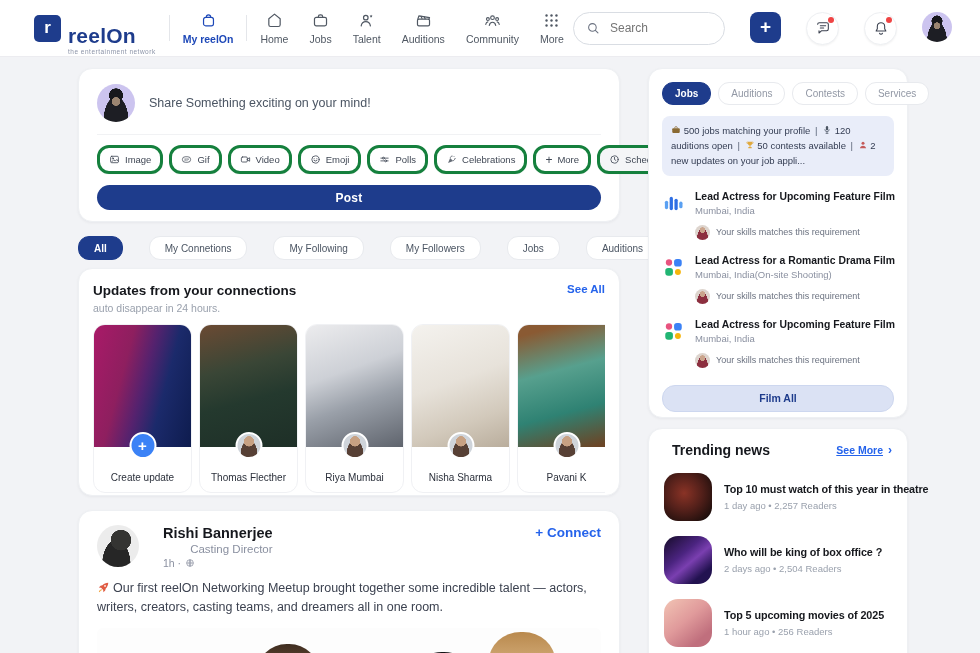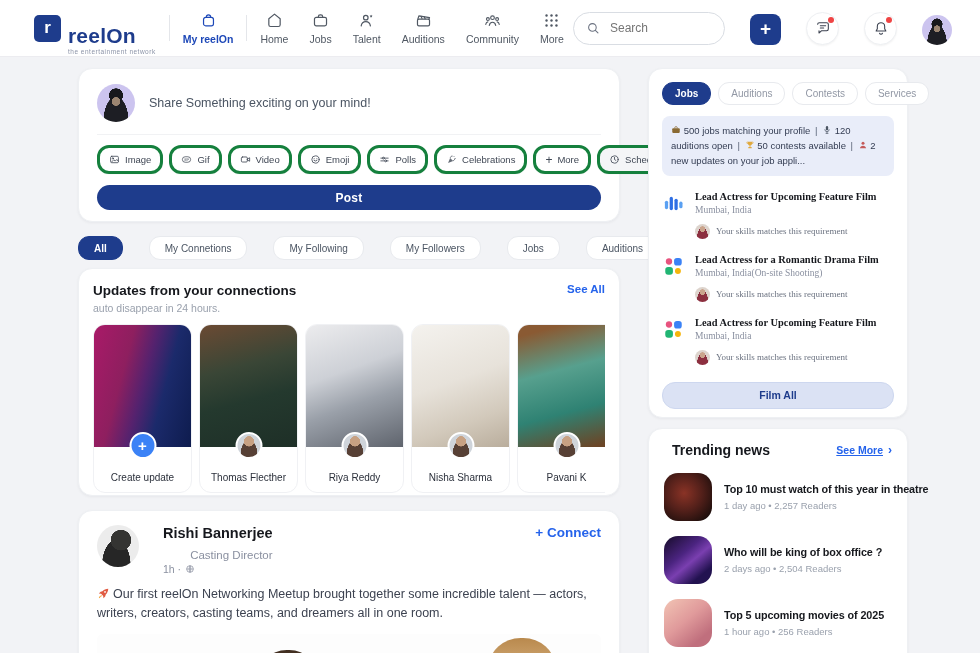--- a/index.html
+++ b/index.html
@@ -9,21 +9,21 @@
   .header{position:absolute;top:0;left:0;right:0;height:57px;background:#fff;border-bottom:1px solid #ececf0;display:flex;align-items:center;padding:0 28px 0 34px;box-sizing:border-box;z-index:9;}
   .logo{display:flex;align-items:center;gap:7px;cursor:pointer;}
   .logo-mark{width:27px;height:27px;background:#1e3c8c;border-radius:5px;color:#fff;font-weight:bold;font-size:17px;display:flex;align-items:center;justify-content:center;}
   .logo-name{font-size:21px;font-weight:800;color:#1e3c8c;line-height:1;letter-spacing:.2px;margin-top:24px;}
   .logo-tagline{font-size:6.5px;color:#8b93a7;letter-spacing:.5px;margin-top:2px;}
   .vdiv{width:1px;height:26px;background:#e4e6ea;margin:0 13px;}
   .nav{display:flex;align-items:center;gap:21px;}
   .nav-item{display:flex;flex-direction:column;align-items:center;gap:4px;color:#505863;font-size:10.5px;cursor:pointer;}
   .nav-item svg{width:17px;height:17px;}
   .nav-item.active{color:#1d48b8;font-weight:700;}
-  .header-right{margin-left:auto;display:flex;align-items:flex-end;gap:25px;}
+  .header-right{margin-left:auto;display:flex;align-items:flex-start;gap:25px;}
   .search{display:flex;align-items:center;gap:8px;width:152px;height:33px;border:1px solid #d9dde3;border-radius:17px;padding:0 12px;box-sizing:border-box;background:#fff;color:#6b7280;}
   .search svg{width:14px;height:14px;flex:0 0 14px;}
   .search input{border:none;outline:none;background:transparent;font-size:12px;width:100%;color:#374151;font-family:inherit;}
   .create-btn{width:31px;height:31px;background:#1e3c8c;border-radius:8px;color:#fff;font-size:19px;font-weight:600;display:flex;align-items:center;justify-content:center;cursor:pointer;}
   .icon-btn{width:31px;height:31px;background:#fff;border:1px solid #eef0f3;border-radius:50%;display:flex;align-items:center;justify-content:center;position:relative;color:#3c4250;box-shadow:0 1px 2px rgba(0,0,0,.05);cursor:pointer;}
   .icon-btn svg{width:16px;height:16px;}
   .icon-btn .dot{position:absolute;top:4px;right:4px;width:6px;height:6px;background:#ef4444;border-radius:50%;}
   .avatar{border-radius:50%;flex:0 0 auto;}
   .user-avatar{background:
     radial-gradient(circle at 50% 46%,#9b8571 0 15%,transparent 16%),
@@ -72,40 +72,40 @@
   .st5{background:linear-gradient(165deg,#8a5a33 8%,#57a08e 38%,#2f8273 68%,#6b4526 96%);}
   .story-badge{position:absolute;top:107px;left:50%;transform:translateX(-50%);width:27px;height:27px;border-radius:50%;border:2px solid #fff;box-sizing:border-box;}
   .badge-plus{background:#3b82f6;color:#fff;display:flex;align-items:center;justify-content:center;font-size:15px;font-weight:600;}
   .pav{background:radial-gradient(circle at 50% 32%,#c7a183 0 26%,transparent 27%),radial-gradient(ellipse at 50% 96%,#574035 0 52%,transparent 53%),#cfd4da;}
   .story-name{height:36px;display:flex;align-items:flex-end;justify-content:center;padding-bottom:9px;font-size:10px;color:#2b303b;white-space:nowrap;}
   
   #feed-post{left:78px;top:510px;width:542px;height:200px;padding:14px 18px;}
   .post-head{display:flex;gap:24px;text-align:right;}
   .post-head .avatar{width:42px;height:42px;}
   .p-name{font-size:14.5px;font-weight:800;color:#16181d;}
-  .p-role{font-size:11.5px;color:#8a90a0;margin-top:8px;}
+  .p-role{font-size:11.5px;color:#8a90a0;margin-top:2px;}
   .p-time{font-size:10.5px;color:#8a90a0;margin-top:2px;display:flex;align-items:center;gap:4px;}
   .p-time svg{width:10px;height:10px;}
   .connect{margin-left:auto;color:#2563eb;font-size:13.5px;font-weight:800;cursor:pointer;}
   .post-text{margin-top:10px;font-size:12.5px;color:#3c4250;line-height:1.55;}
   .post-text svg{width:13px;height:13px;display:inline-block;vertical-align:-2px;margin-right:3px;}
   .post-photo{margin-top:10px;height:46px;background:#fdfdfd;position:relative;overflow:hidden;border-radius:6px 6px 0 0;}
   .head{position:absolute;border-radius:48% 48% 6% 6%;}
   .h1{left:160px;top:16px;width:62px;height:60px;background:linear-gradient(#3f2d20,#6b4f38 45%,#c9a78d);}
   .h3{left:318px;top:24px;width:56px;height:44px;background:linear-gradient(#141416,#2a2a2e 60%,#3a3a40);}
   .h4{left:392px;top:4px;width:66px;height:60px;background:linear-gradient(#b9894d,#caa06a 35%,#d8b89b);}
   
   #jobs-card{left:648px;top:68px;width:260px;height:350px;padding:13px;}
   .tabs{display:flex;gap:7px;}
   .tab{height:21px;padding:0 12px;border-radius:11px;font-size:10px;display:flex;align-items:center;background:#fff;border:1px solid #e8eaee;color:#9298a5;cursor:pointer;white-space:nowrap;}
   .tab.active{background:#1e3c8c;color:#fff;border-color:#1e3c8c;font-weight:700;}
   .banner{margin-top:11px;background:#e9edf9;border-radius:8px;padding:7px 9px;font-size:9.5px;color:#333c52;line-height:1.6;}
   .banner svg{width:10px;height:10px;display:inline-block;vertical-align:-1px;}
   .bsep{color:#5b6478;margin:0 2px;}
-  .job{display:flex;gap:10px;margin-top:15px;font-family:Liberation Serif, serif;}
+  .job{display:flex;gap:10px;margin-top:15px;}
   .job-icon{width:23px;height:23px;flex:0 0 23px;margin-top:1px;}
   .job-icon svg{width:23px;height:23px;}
   .job-title{font-size:10.4px;font-weight:800;color:#16181d;white-space:nowrap;}
   .job-loc{font-size:9.5px;color:#8a90a0;margin-top:3px;}
   .job-match{display:flex;align-items:center;gap:6px;margin-top:9px;}
   .match-text{font-size:9px;color:#6b7280;}
   .show-all{margin-top:17px;height:25px;background:#dbe2f4;border:1px solid #cdd7ef;border-radius:13px;color:#1e3c8c;font-weight:800;font-size:10.5px;display:flex;align-items:center;justify-content:center;cursor:pointer;}
   
   #trending{left:648px;top:428px;width:260px;height:280px;padding:13px 15px;}
   .tr-head{display:flex;align-items:center;margin-left:8px;}
@@ -375,21 +375,21 @@
       <div class="story-name">Create update</div>
     </div>
     <div class="story">
       <div class="story-img st2"></div>
       <div class="story-badge pav"></div>
       <div class="story-name">Thomas Flecther</div>
     </div>
     <div class="story">
       <div class="story-img st3"></div>
       <div class="story-badge pav"></div>
-      <div class="story-name">Riya Reddy</div>
+      <div class="story-name">Riya Mumbai</div>
     </div>
     <div class="story">
       <div class="story-img st4"></div>
       <div class="story-badge pav"></div>
       <div class="story-name">Nisha Sharma</div>
     </div>
     <div class="story">
       <div class="story-img st5"></div>
       <div class="story-badge pav"></div>
       <div class="story-name">Pavani K</div>

